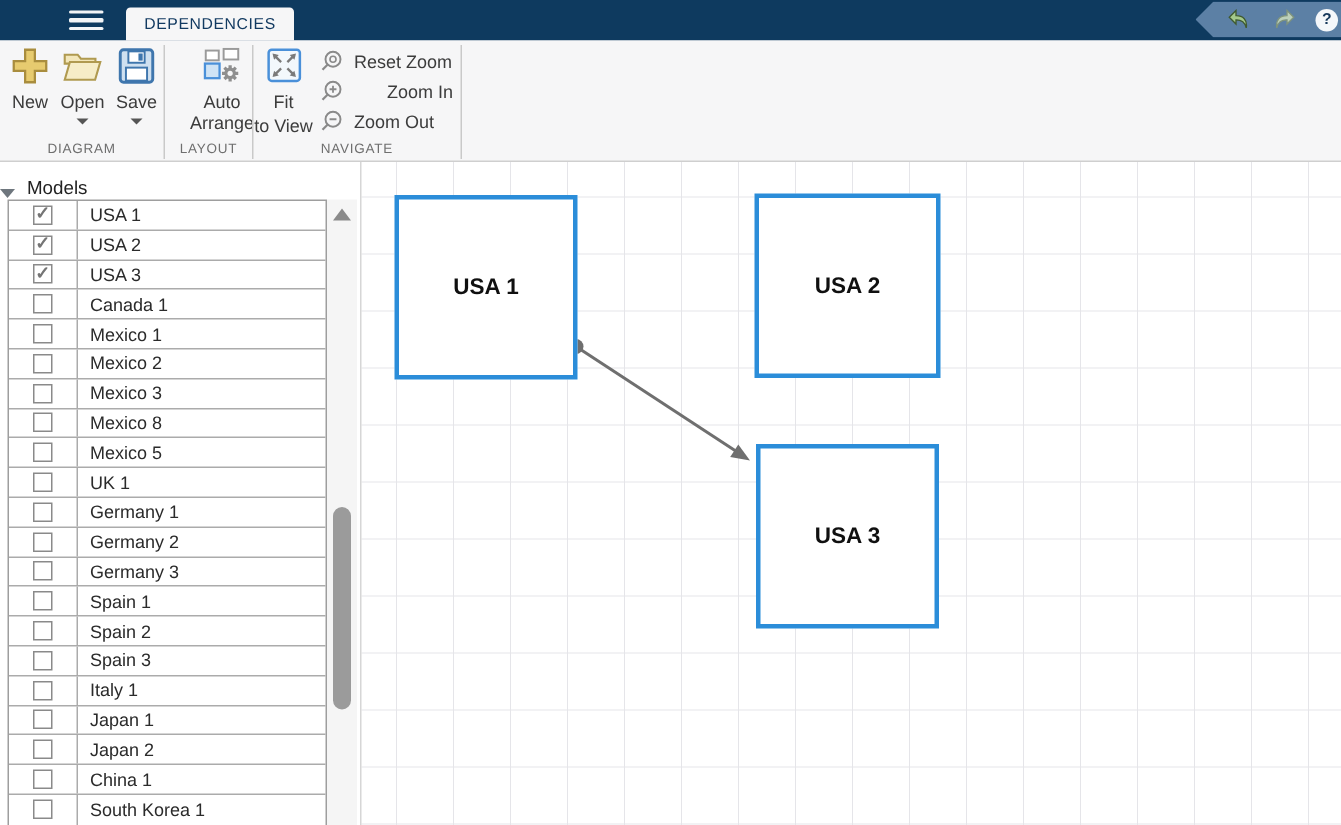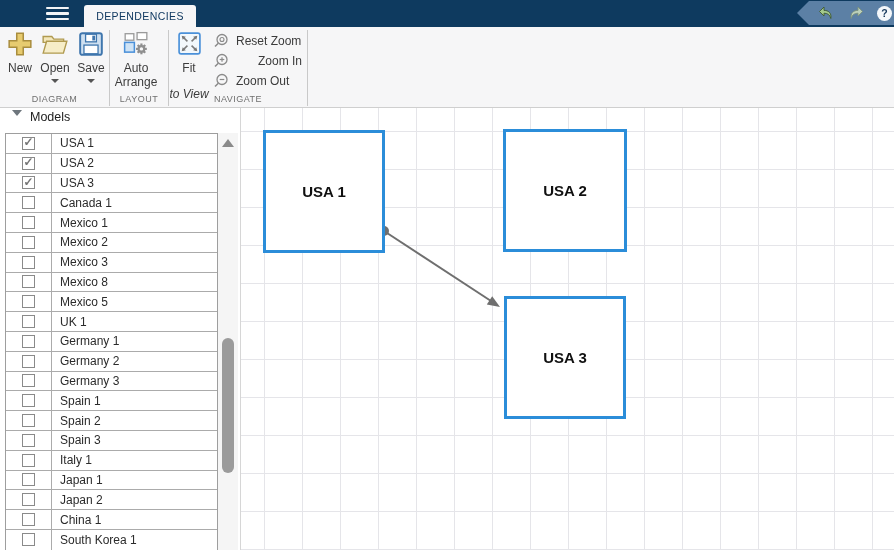--- a/index.html
+++ b/index.html
@@ -29,22 +29,22 @@
   .big-btn { position:absolute; top:4px; width:36px; text-align:center; cursor:pointer; }
   .big-btn .bicon { height:28px; display:flex; align-items:flex-start; justify-content:center; }
   .big-btn .blabel { font-size:12px; color:#3c3c3c; line-height:14px; margin-top:2px; }
   .drop-arrow { width:0; height:0; border-left:4px solid transparent; border-right:4px solid transparent;
     border-top:4px solid #555; margin:4px auto 0; }
   .list-btn { position:absolute; left:213px; height:18px; display:flex; align-items:center; gap:7px; cursor:pointer; }
   .list-btn .llabel { font-size:12px; color:#3c3c3c; white-space:nowrap; }
 
   
   .sidebar { position:absolute; left:0; top:108px; width:240px; height:442px; background:#fff; }
-  .panel-header { position:absolute; left:0; top:2px; height:22px; display:flex; align-items:flex-start; gap:8px;
-    padding-left:12px; cursor:pointer; }
+  .panel-header { position:absolute; left:0; top:2px; height:22px; display:flex; align-items:flex-end; gap:8px;
+    padding-left:0; cursor:pointer; }
   .panel-header .tri { width:0; height:0; border-left:5px solid transparent; border-right:5px solid transparent;
     border-top:6px solid #6e767d; }
   .panel-header .ptitle { font-size:12.5px; color:#222; }
   .model-list { position:absolute; left:5px; top:25px; width:213px; border:1px solid #9e9e9e; background:#fff; }
   .mrow { display:flex; height:19.8px; border-bottom:1px solid #ababab; align-items:stretch; cursor:default; }
   .mrow:last-child { border-bottom:none; }
   .cb-cell { width:46px; border-right:1px solid #ababab; display:flex; align-items:center; justify-content:center; }
   .cb { width:13px; height:13px; border:1px solid #8a8a8a; background:#fff; position:relative; cursor:pointer; }
   .cb.checked::after { content:"\2713"; position:absolute; left:0.5px; top:-2.5px; font-size:12px; font-weight:bold; color:#757575; }
   .name-cell { flex:1; display:flex; align-items:center; padding-left:8px; font-size:12px; color:#2b2b2b; }
@@ -129,21 +129,21 @@
         <rect x="5.5" y="13" width="13" height="8" fill="#ffffff" stroke="#3f76ad" stroke-width="1.2"></rect>
       </svg>
     </div>
     <div class="blabel">Save</div>
     <div class="drop-arrow"></div>
   </div>
 
   <div class="section-label" style="left:0; width:109px;">DIAGRAM</div>
   <div class="rsep" style="left:109px;"></div>
 
-  <div class="big-btn" style="left:111px; width:50px;">
+  <div class="big-btn" style="left:123px; width:50px;">
     <div class="bicon">
       <svg width="26" height="26" viewBox="0 0 24 24">
         <rect x="2" y="2.5" width="8" height="6" fill="#ffffff" stroke="#9a9a9a" stroke-width="1.2"></rect>
         <rect x="13" y="1.5" width="9" height="6.5" fill="#ffffff" stroke="#9a9a9a" stroke-width="1.2"></rect>
         <rect x="1.5" y="10.5" width="9" height="9" fill="#cfe3f5" stroke="#4a90d9" stroke-width="1.4"></rect>
         <g stroke="#8f8f8f" stroke-width="2">
           <line x1="17" y1="11.5" x2="17" y2="21.5"></line>
           <line x1="12" y1="16.5" x2="22" y2="16.5"></line>
           <line x1="13.5" y1="13" x2="20.5" y2="20"></line>
           <line x1="20.5" y1="13" x2="13.5" y2="20"></line>
@@ -171,21 +171,21 @@
         </g>
         <g fill="#7a7a7a">
           <path d="M4.5 4.5 l4 1 -3 3 z"></path>
             <path d="M19.5 4.5 l-1 4 -3 -3 z"></path>
           <path d="M4.5 19.5 l1 -4 3 3 z"></path>
             <path d="M19.5 19.5 l-4 -1 3 -3 z"></path>
         </g>
       </svg>
     </div>
     <div class="blabel">Fit</div>
-    <div class="blabel" style="margin-top:12px;font-style:italic;">to View</div>
+    <div class="blabel" style="margin-top:2px;">to View</div>
   </div>
 
   <div class="list-btn" style="top:5px;">
     <svg width="16" height="16" viewBox="0 0 16 16">
       <circle cx="9" cy="6.5" r="5" fill="none" stroke="#8a8a8a" stroke-width="1.3"></circle>
       <line x1="5.3" y1="10.2" x2="2" y2="13.5" stroke="#8a8a8a" stroke-width="1.5"></line>
       <circle cx="9" cy="6.5" r="2" fill="none" stroke="#8a8a8a" stroke-width="1.1"></circle>
     </svg>
     <span class="llabel">Reset Zoom</span>
   </div>

